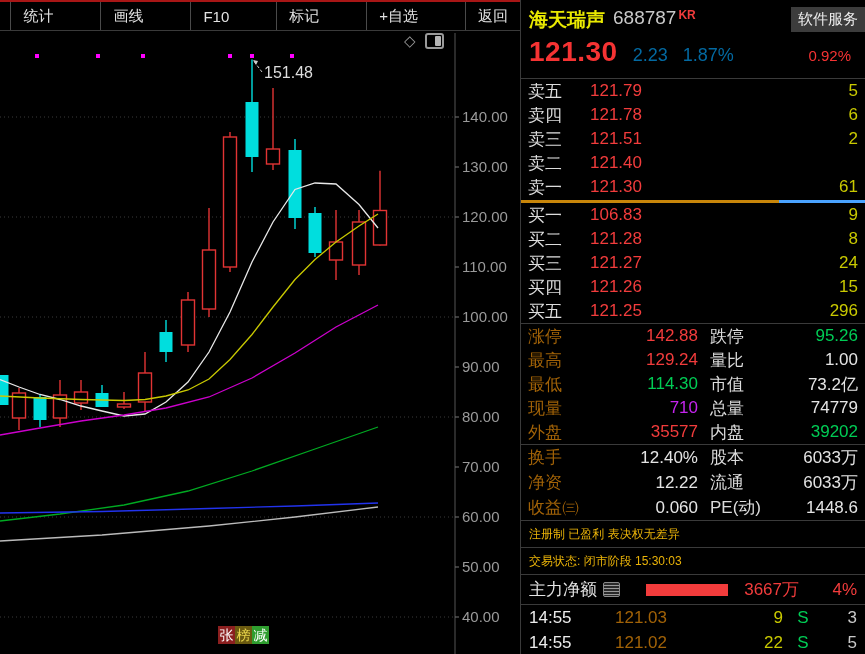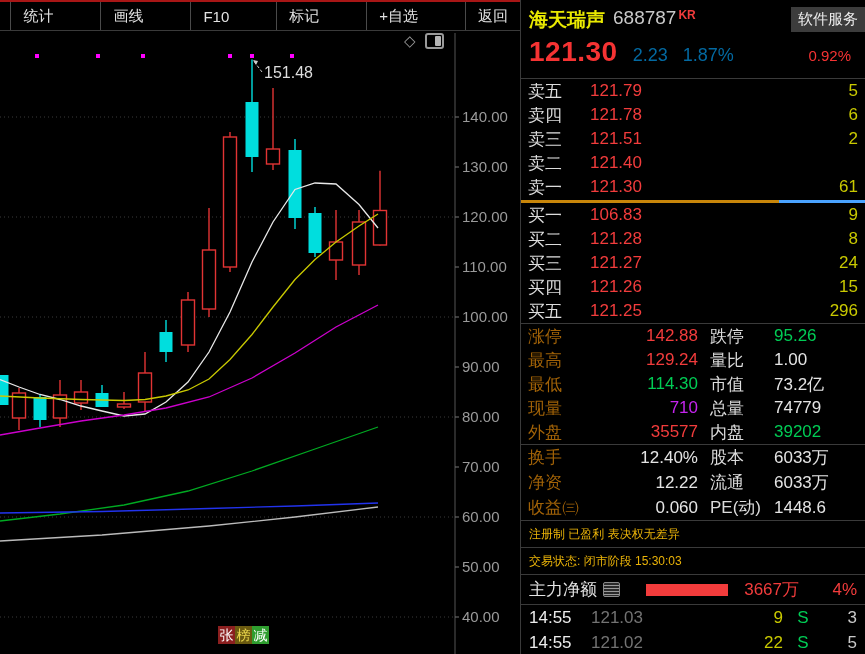--- a/index.html
+++ b/index.html
@@ -36,32 +36,32 @@
   .ob-vol{flex:1;text-align:right;color:#c9c900;}
   .ratio-bar{height:3px;display:flex;margin:1px 0 0 0;}
   .ratio-bar .seg-l{background:#c8860a;}
   .ratio-bar .seg-r{background:#4aa3ff;flex:1;}
   .sec{border-top:1px solid #3a3a3a;}
   .st-row{display:flex;align-items:center;height:24px;padding:0 7px;font-size:17px;}
   .st-row.tall{height:25px;}
   .st-l-label{width:62px;color:#a16207;white-space:nowrap;}
   .st-l-val{width:108px;text-align:right;}
   .st-r-label{width:64px;padding-left:12px;color:#dcdcdc;white-space:nowrap;}
-  .st-r-val{flex:1;}
+  .st-r-val{flex:1;text-align:right;}
   .c-red{color:#f23c3c;} .c-green{color:#00cc55;} .c-white{color:#e4e4e4;} .c-magenta{color:#c524ee;}
   .flag-row{height:26px;display:flex;align-items:center;color:#eab308;font-size:12px;padding:0 8px;}
   .flow-row{display:flex;align-items:center;height:29px;padding:0 8px;font-size:17px;color:#e4e4e4;}
   .flow-icon{width:15px;height:13px;border:1px solid #8a8a8a;border-radius:2px;margin-left:6px;
              background:repeating-linear-gradient(#2a2a2a 0 2px,#9a9a9a 2px 3px);}
   .flow-bar{width:82px;height:12px;background:#f23c3c;margin-left:26px;}
   .flow-val{margin-left:auto;color:#f23c3c;}
   .flow-pct{width:58px;text-align:right;color:#f23c3c;}
   .tick-row{display:flex;align-items:center;height:25px;padding:0 8px;font-size:17px;}
   .tick-time{width:62px;color:#ececec;}
-  .tick-price{width:100px;text-align:left;color:#737373;}
+  .tick-price{width:100px;text-align:center;color:#a16207;}
   .tick-vol{flex:1;text-align:right;color:#c9c900;}
   .tick-side{width:40px;text-align:center;color:#00cc55;}
   .tick-count{width:34px;text-align:right;color:#c9c9c9;}
 </style>
 </head>
 <body>
 
 <div id="app">
   <div class="top-line"></div>
 

